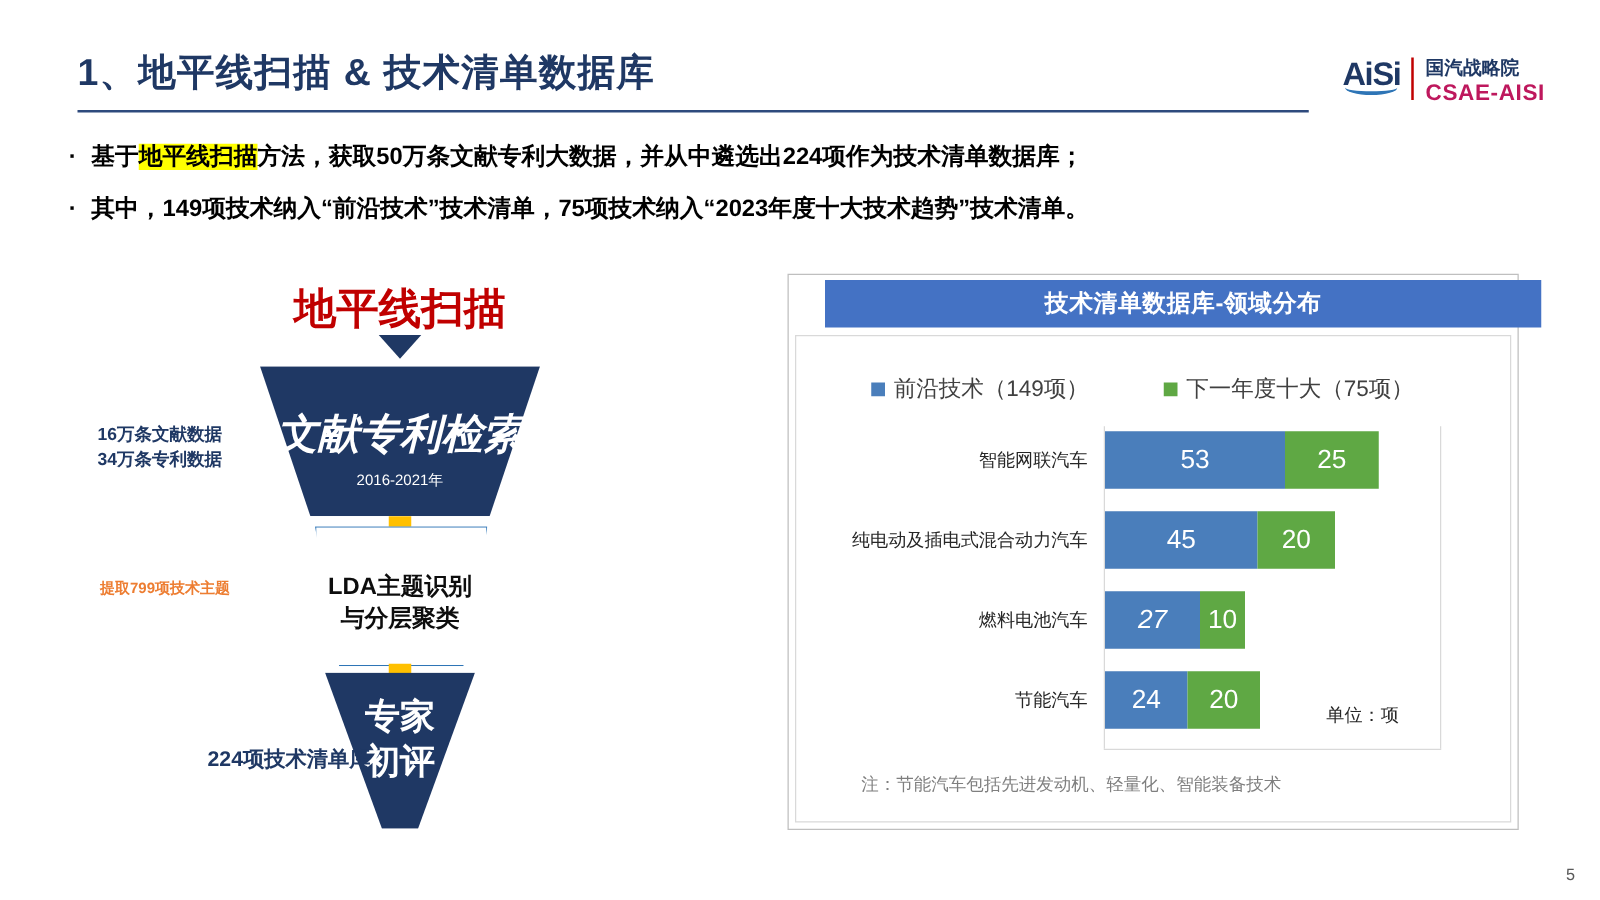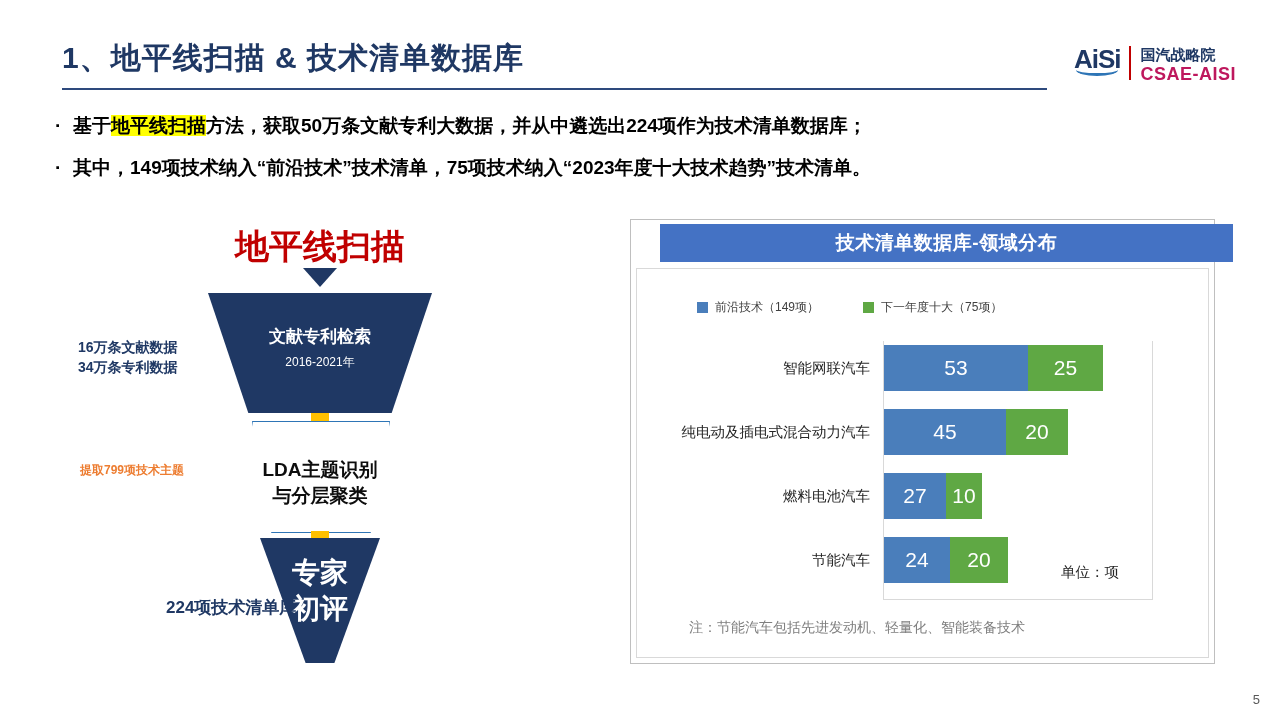--- a/index.html
+++ b/index.html
@@ -151,22 +151,23 @@
   .trapezoid-top-label {
     position: absolute;
     left: 290px;
     top: 115px;
     transform: translateX(-50%);
     text-align: center;
     color: #ffffff;
     white-space: nowrap;
   }
   .trapezoid-top-label .main {
-    font-size: 17px;
-    font-weight: bold;
+    font-size: 33px;
+    font-weight: bold;
+    font-style: italic;
   }
   .trapezoid-top-label .sub {
     font-size: 12px;
     font-weight: normal;
     margin-top: 6px;
   }
   .arrow-yellow {
     position: absolute;
     left: 290px;
     transform: translateX(-50%);
@@ -298,22 +299,22 @@
     height: 390px;
     border: 1px solid #D9D9D9;
     box-sizing: border-box;
     background: #ffffff;
   }
   .legend {
     position: absolute;
     left: 60px;
     top: 30px;
     display: flex;
-    gap: 44px;
-    font-size: 12px;
+    gap: 60px;
+    font-size: 18px;
     color: #404040;
   }
   .legend-item {
     display: flex;
     align-items: center;
     gap: 7px;
     white-space: nowrap;
   }
   .legend-swatch {
     width: 11px;
@@ -514,21 +515,21 @@
         <div class="bar-label">纯电动及插电式混合动力汽车</div>
         <div class="bar-track">
           <div class="seg seg-a" style="width:122px;">45</div>
           <div class="seg seg-b" style="width:62px;">20</div>
         </div>
       </div>
 
       <div class="bar-row" style="top:136px;">
         <div class="bar-label">燃料电池汽车</div>
         <div class="bar-track">
-          <div class="seg seg-a" style="width:62px;">27</div>
+          <div class="seg seg-a" style="width:76px;font-style:italic;">27</div>
           <div class="seg seg-b" style="width:36px;">10</div>
         </div>
       </div>
 
       <div class="bar-row" style="top:200px;">
         <div class="bar-label">节能汽车</div>
         <div class="bar-track">
           <div class="seg seg-a" style="width:66px;">24</div>
           <div class="seg seg-b" style="width:58px;">20</div>
         </div>

